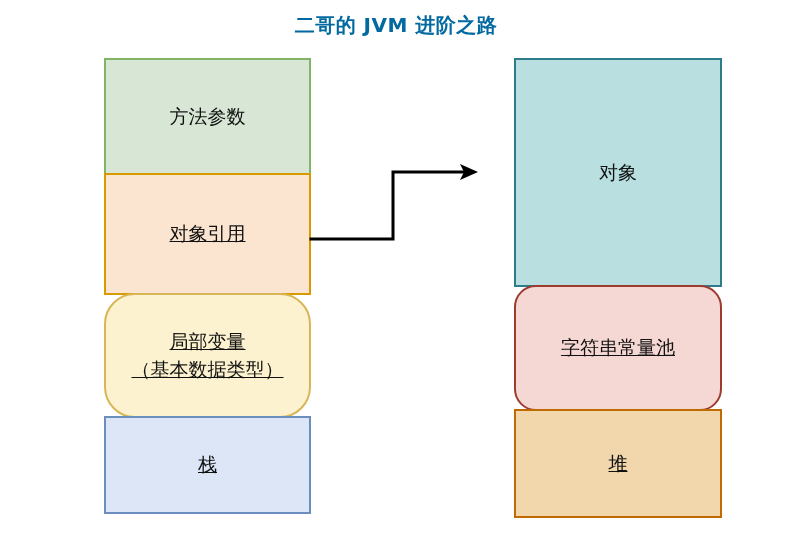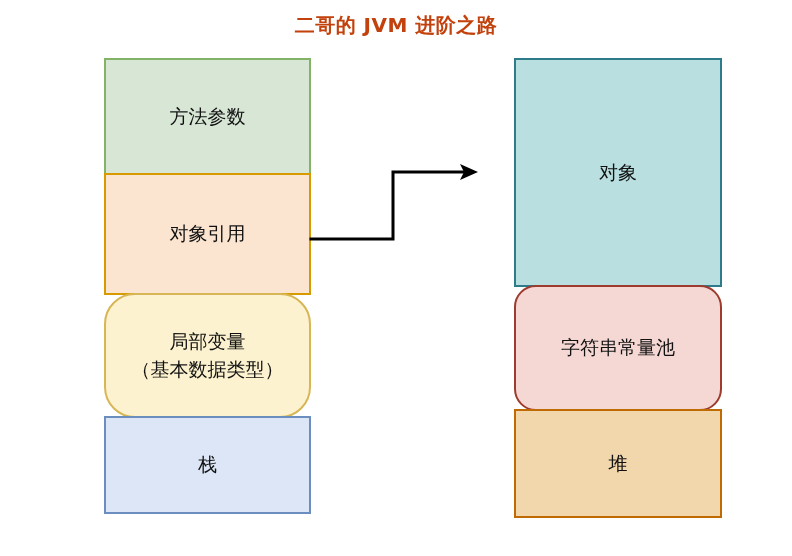--- a/index.html
+++ b/index.html
@@ -16,21 +16,21 @@
   }
 
   #diagram-title {
     position: absolute;
     left: 0;
     top: 12px;
     width: 792px;
     text-align: center;
     font-size: 20px;
     font-weight: 600;
-    color: #c2410c;
+    color: #0369a1;
     letter-spacing: 0.5px;
     white-space: nowrap;
   }
 
   .stack-column {
     position: absolute;
     display: flex;
     flex-direction: column;
   }
 
@@ -58,20 +58,21 @@
     color: #111111;
     line-height: 1.45;
     border-style: solid;
     border-width: 2px;
     position: relative;
     margin-left: 36px;
   }
 
   .block + .block {
     margin-top: -2px;
+    text-decoration: underline;
   }
 
   .block-label {
     white-space: pre-line;
     display: block;
   }
 
   
   #block-method-params {
     height: 117px;

